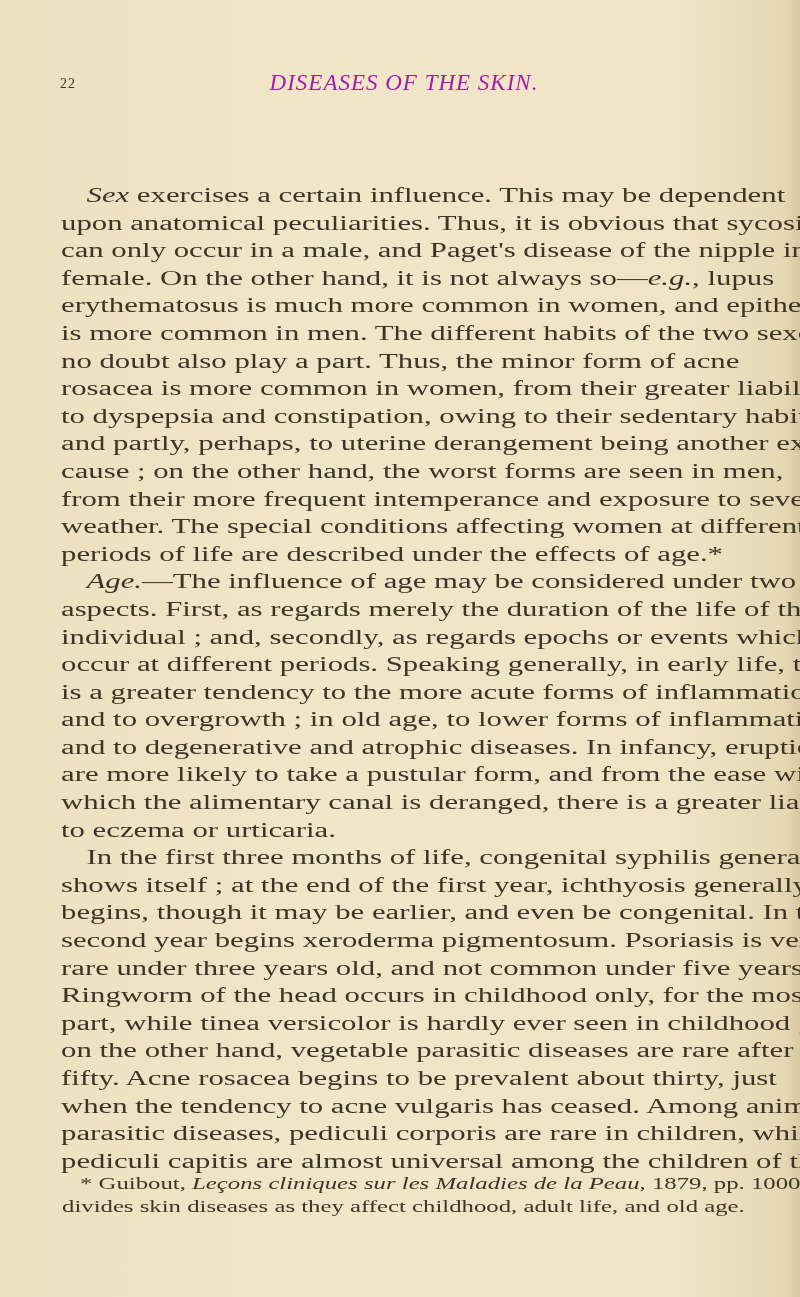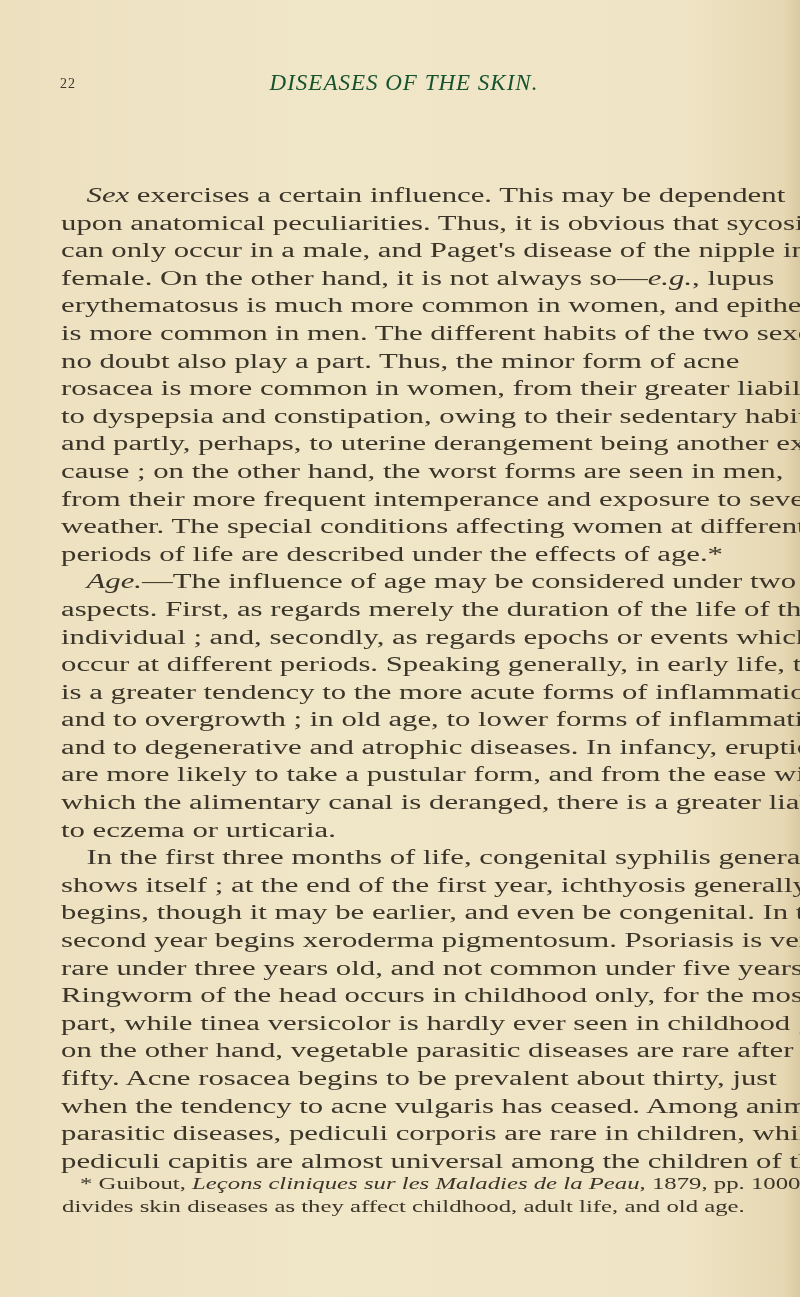--- a/index.html
+++ b/index.html
@@ -12,21 +12,21 @@
     position: relative;
   }
   .page { position: absolute; left: 0; top: 0; width: 800px; height: 939px; }
   .running-head { position: absolute; top: 70px; left: 60px; width: 680px; height: 30px; }
   .page-number {
     position: absolute; left: 0; top: 6px;
     font-family: "Liberation Serif", serif; font-size: 14px; letter-spacing: 1px; color: #3d3629;
   }
   .running-title {
     position: absolute; left: 0; right: 0; top: 0; text-align: center;
-    font-style: italic; font-size: 23px; letter-spacing: 1px; color: #14532d;
+    font-style: italic; font-size: 23px; letter-spacing: 1px; color: #a21caf;
     padding-left: 8px;
   }
   .section-heading {
     position: absolute; top: 142px; left: 82px; width: 620px;
     font-family: "Liberation Sans", sans-serif; font-size: 20px; letter-spacing: 0.8px;
     color: #322c21; white-space: nowrap;
   }
   .body-text {
     position: absolute; left: 61px; top: 182px; width: 418px;
     font-family: "Liberation Serif", serif; font-size: 20.5px; line-height: 27.6px;

